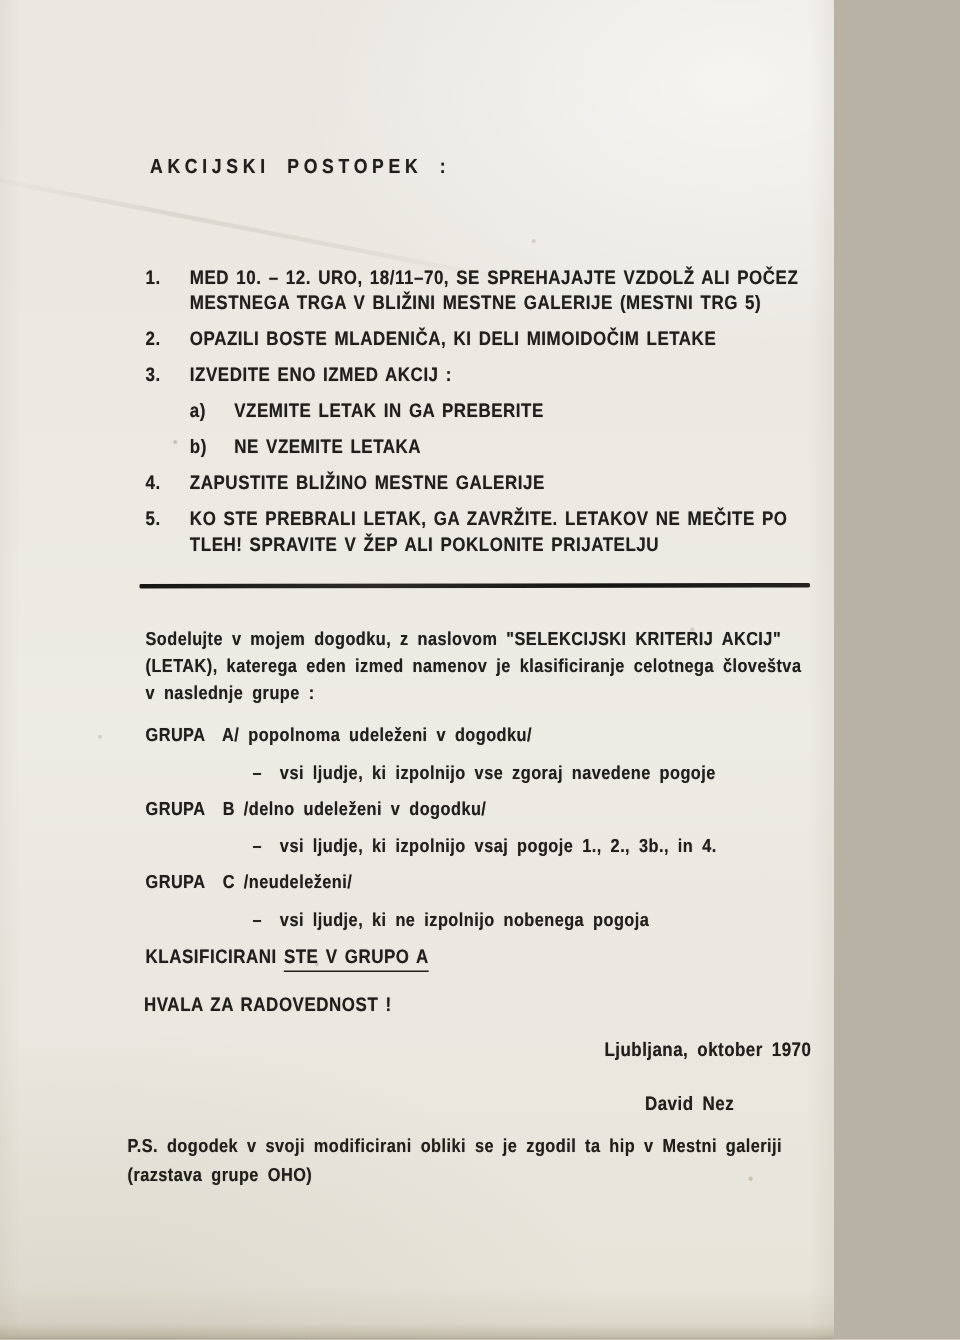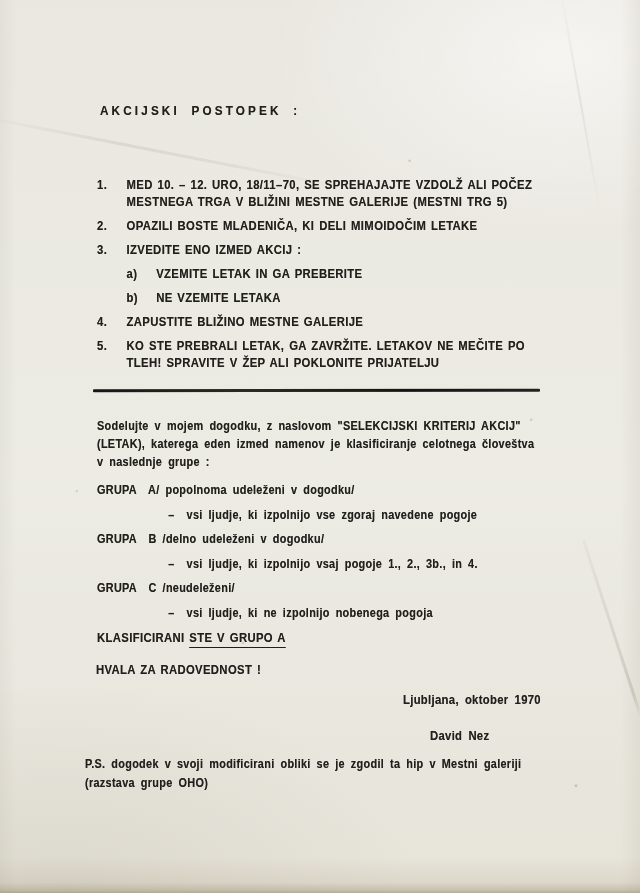--- a/index.html
+++ b/index.html
@@ -6,21 +6,21 @@
     --paper:#eae8e1;
     --ink:#201f1c;
   }
   html,body{margin:0;padding:0;}
   body{
     width:640px;height:893px;overflow:hidden;
     background:#b7b2a4;
     font-family:"Liberation Sans","DejaVu Sans",sans-serif;
   }
   .paper{
-    position:relative;width:640px;height:893px;overflow:hidden;
+    position:relative;width:556px;height:893px;overflow:hidden;
     color:var(--ink);
     background:
       radial-gradient(ellipse 420px 260px at 88% 6%, rgba(255,255,255,0.55), rgba(255,255,255,0) 70%),
       radial-gradient(ellipse 500px 300px at 10% 100%, rgba(120,110,88,0.10), rgba(120,110,88,0) 70%),
       linear-gradient(180deg, #e9e7e0 0%, #ecebe4 55%, #e7e4da 96%, #ddd8ca 98.8%, #c6c0af 99.7%, #b3ad9c 100%),
       #eae8e1;
   }
   .texture{
     position:absolute;inset:0;pointer-events:none;
     background:

